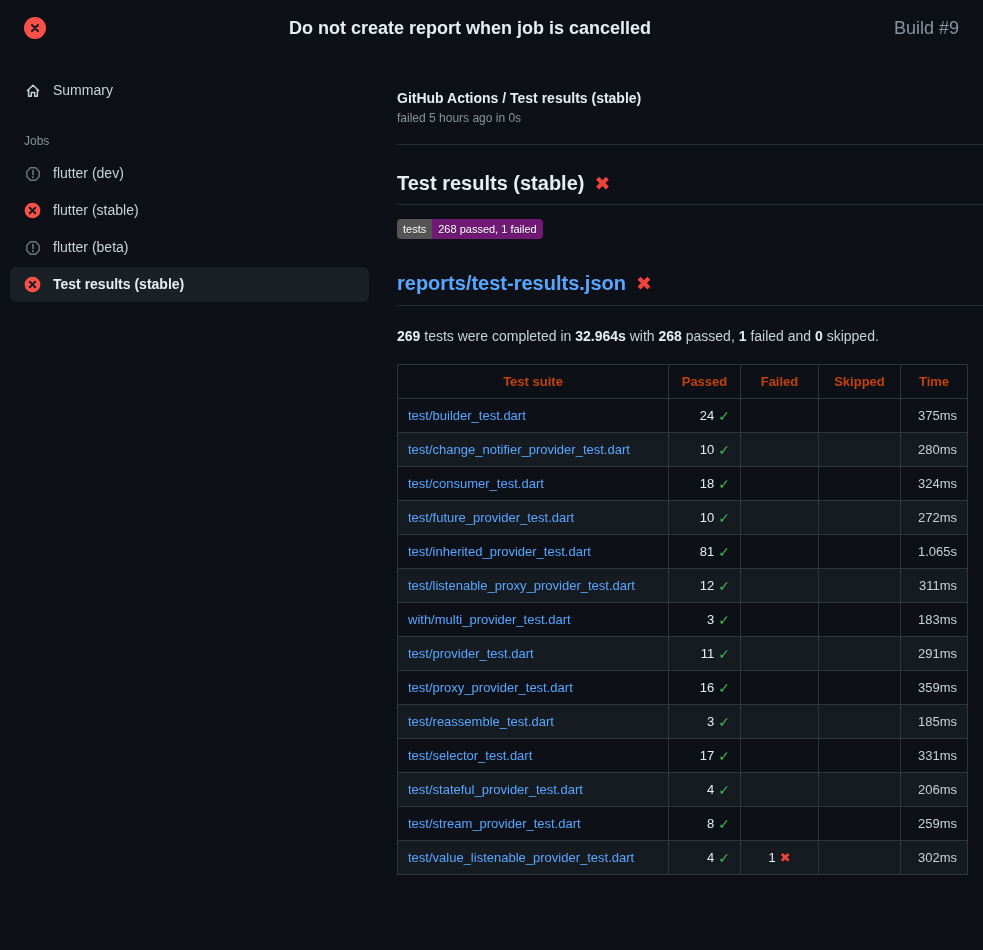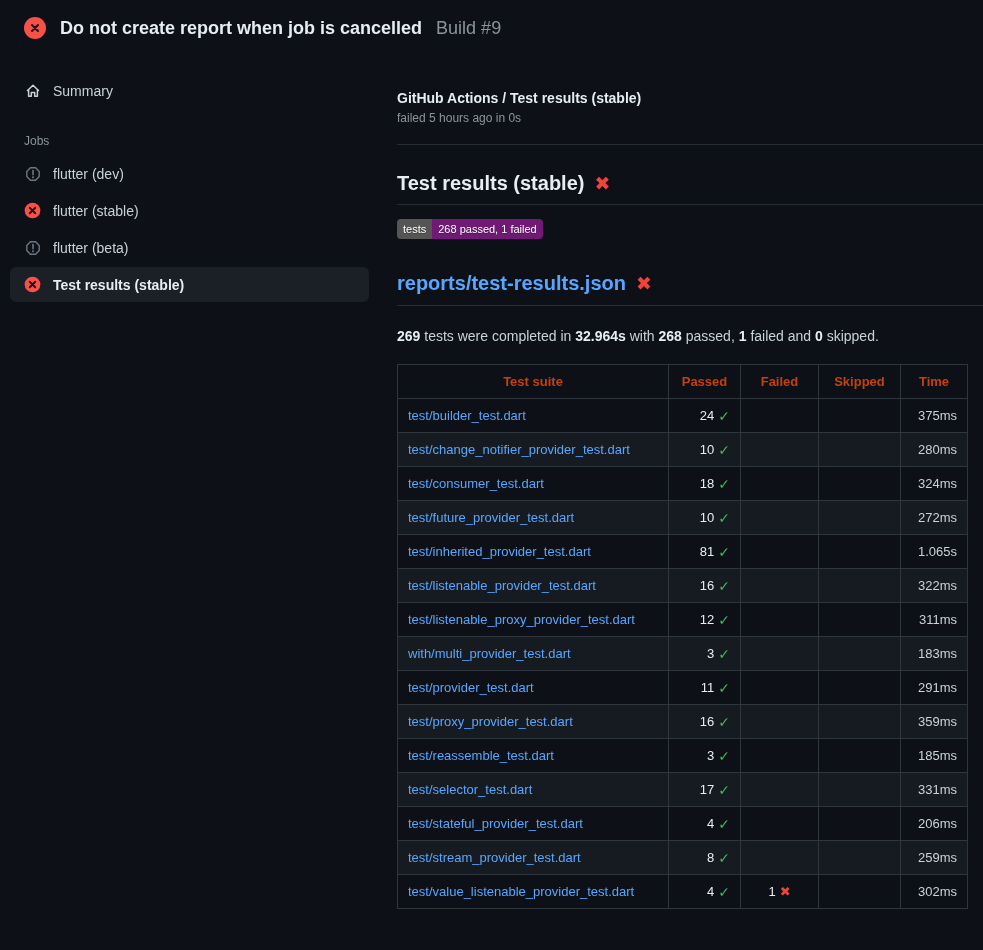--- a/index.html
+++ b/index.html
@@ -7,37 +7,38 @@
   body {
     background: #0d1117;
     color: #c9d1d9;
     font-family: "Liberation Sans", "DejaVu Sans", sans-serif;
     font-size: 14px;
   }
   
   .app-header {
     display: flex; align-items: center; gap: 14px;
     padding: 17px 24px 14px 24px;
+    justify-content: space-between;
   }
   .status-bubble {
     width: 22px; height: 22px; border-radius: 50%;
     background: #f85149; flex: none;
     display: flex; align-items: center; justify-content: center;
   }
   .app-title { font-size: 18px; font-weight: 700; color: #e6edf3; }
   .app-build { font-size: 18px; font-weight: 400; color: #8b949e; }
 
   
   .layout { display: flex; align-items: flex-start; }
   .sidebar { width: 397px; flex: none; padding: 20px 28px 0 10px; }
   .main { flex: 1; padding-top: 37px; min-width: 0; }
 
   
   .side-item {
-    display: flex; align-items: center; gap: 12px;
+    display: flex; gap: 12px;
     padding: 9px 14px; border-radius: 6px;
     font-size: 14px; color: #c9d1d9; cursor: pointer;
   }
   .side-item.selected { background: rgba(177,186,196,0.09); }
   .side-item.selected .side-label { font-weight: 700; color: #e6edf3; }
   .side-icon { width: 17px; height: 17px; flex: none; display: flex; align-items: center; justify-content: center; }
   .jobs-label { font-size: 12px; color: #8b949e; margin: 26px 0 8px 14px; }
   .summary-block { margin-bottom: 4px; }
   .job-item { margin-bottom: 2px; }
 
@@ -279,36 +280,20 @@
             </td>
             <td class="c-failed">
               <span class="cellwrap">
                 <span></span>
               </span>
             </td>
             <td class="c-skipped"></td>
             <td class="c-time">1.065s</td>
           </tr>
 
-          <tr>
-            <td class="c-suite"><a href="#">test/listenable_provider_test.dart</a></td>
-            <td class="c-passed">
-              <span class="cellwrap">
-                <span>16</span>
-                <span class="ok-icon">✓</span>
-              </span>
-            </td>
-            <td class="c-failed">
-              <span class="cellwrap">
-                <span></span>
-              </span>
-            </td>
-            <td class="c-skipped"></td>
-            <td class="c-time">322ms</td>
-          </tr>
 
           <tr>
             <td class="c-suite"><a href="#">test/listenable_proxy_provider_test.dart</a></td>
             <td class="c-passed">
               <span class="cellwrap">
                 <span>12</span>
                 <span class="ok-icon">✓</span>
               </span>
             </td>
             <td class="c-failed">

